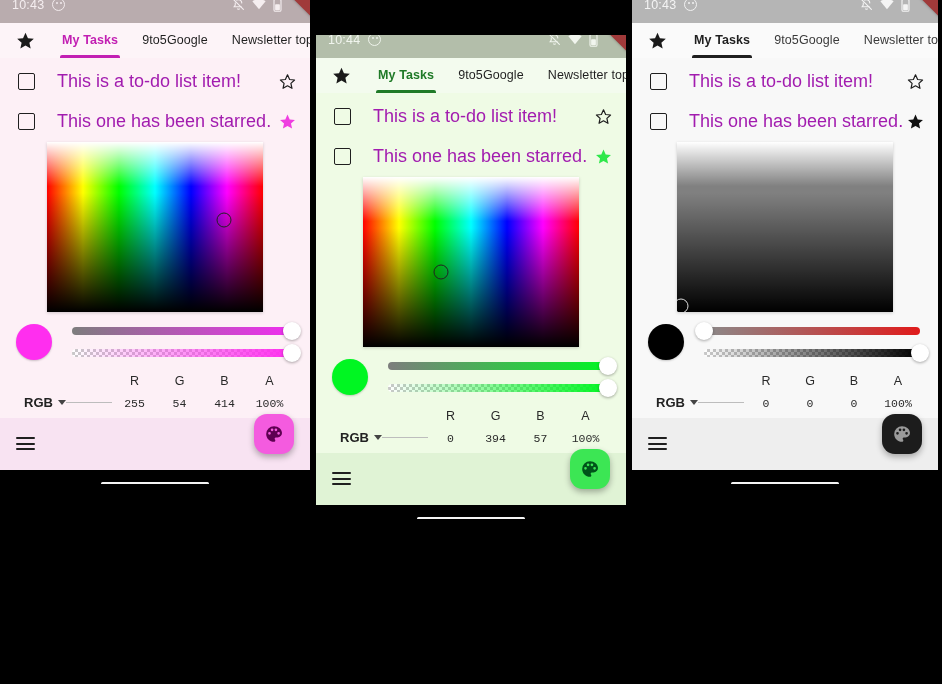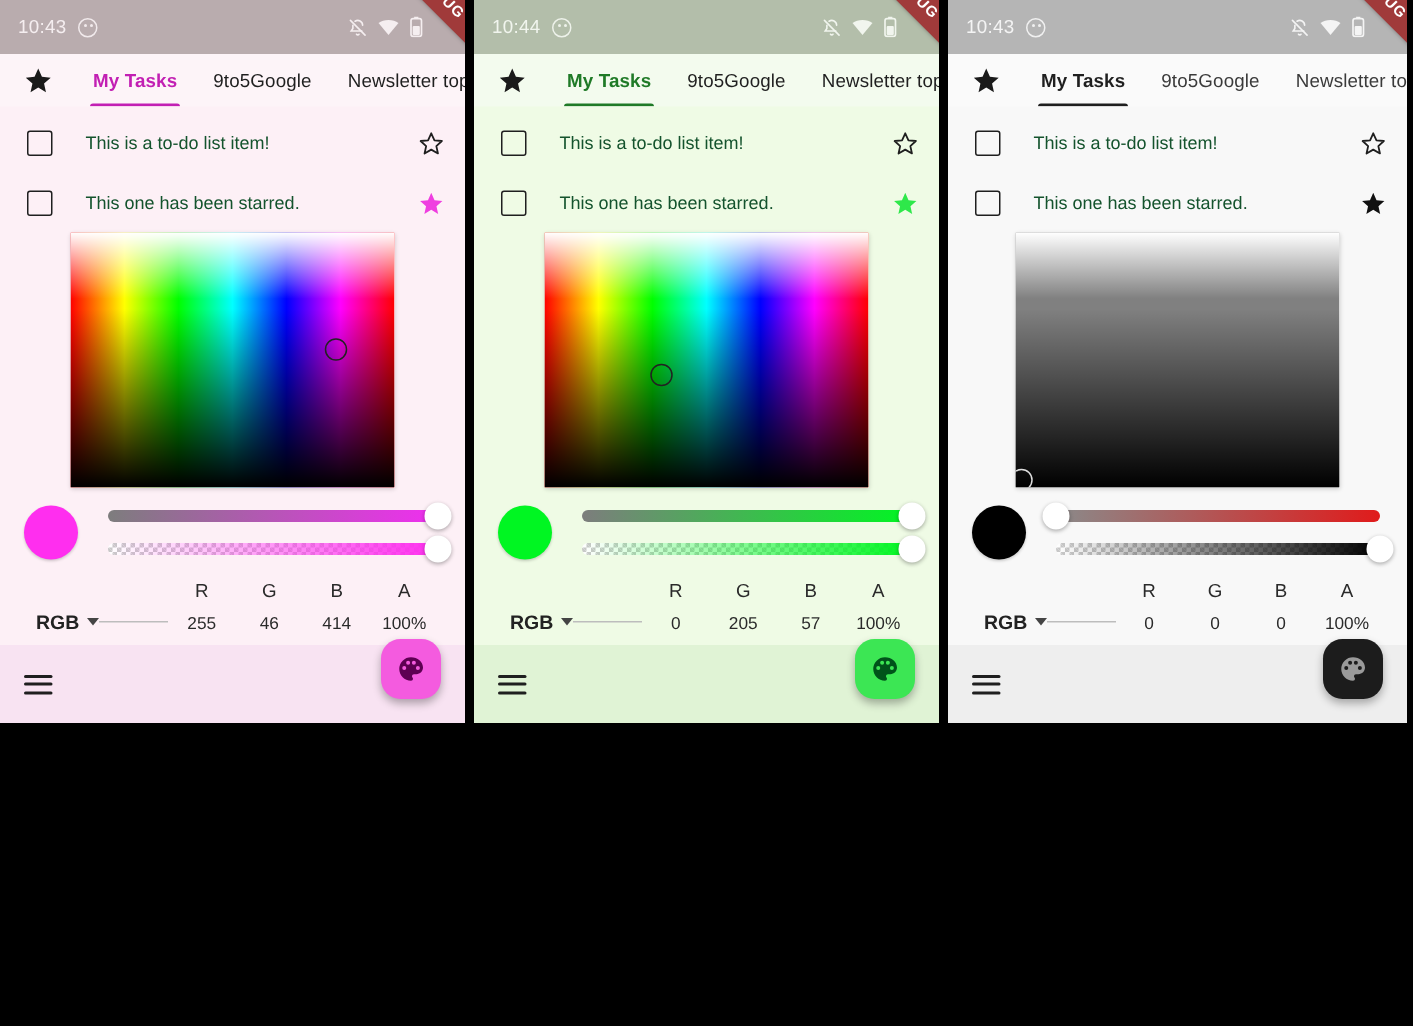--- a/index.html
+++ b/index.html
@@ -7,21 +7,21 @@
     width: 942px; height: 684px;
     background: #000;
     font-family: "Liberation Sans", sans-serif;
     overflow: hidden;
   }
   .screens { display: flex; width: 942px; height: 684px; background: #000; }
   .phone {
     position: relative;
     width: 310px; height: 484px;
     overflow: hidden;
-    display: flex; flex-direction: column;
+    display: flex; flex-direction: column; justify-content: center;
   }
   .phone.p1 { margin-right: 6px; }
   .phone.p2 { margin-right: 6px; }
   .phone.p3 { width: 306px; }
 
   
   .statusbar {
     height: 36px; flex: 0 0 36px;
     display: flex; align-items: center;
     padding: 0 10px 0 12px;
@@ -84,21 +84,21 @@
   
   .list { flex: 0 0 auto; padding-top: 4px; }
   .list-row {
     height: 40px; display: flex; align-items: center;
     padding: 0 14px 0 18px;
   }
   .cb {
     width: 17px; height: 17px; border: 1.9px solid #1f1f1f;
     border-radius: 2px; flex: 0 0 17px;
   }
-  .row-label { margin-left: 22px; font-size: 12px; color: #14532d; }
+  .row-label { margin-left: 22px; font-size: 18px; color: #a21caf; }
   .row-star { margin-left: auto; }
   .row-star svg { display:block; }
 
   
   .spacer { flex: 1 1 auto; }
 
   
   .picker { flex: 0 0 auto; padding: 0 0 8px 0; }
   .sv-wrap { display: flex; justify-content: center; }
   .sv-box {
@@ -180,21 +180,21 @@
   .caret {
     width: 0; height: 0;
     border-left: 4.5px solid transparent;
     border-right: 4.5px solid transparent;
     border-top: 5px solid #444;
   }
   .mode-underline { height: 1px; background: #bdbdbd; margin-top: 7px; width: 74px; }
   .chans { flex: 1; display: flex; }
   .chan { flex: 1; text-align: center; }
   .chan-name { font-size: 12.5px; color: #2a2a2a; }
-  .chan-val { font-size: 11.5px; color: #2a2a2a; margin-top: 9px; }
+  .chan-val { font-size: 11.5px; color: #2a2a2a; margin-top: 9px; font-family: Liberation Mono, monospace; }
 
   
   .bottombar {
     flex: 0 0 52px; height: 52px;
     display: flex; align-items: center;
     padding: 0 16px; position: relative;
   }
   .hamburger { width: 19px; }
   .hamburger span {
     display: block; height: 2px; background: #1f1f1f;
@@ -319,21 +319,21 @@
             </div>
             <div class="mode-underline"></div>
           </div>
           <div class="chans">
             <div class="chan">
               <div class="chan-name">R</div>
               <div class="chan-val">255</div>
             </div>
             <div class="chan">
               <div class="chan-name">G</div>
-              <div class="chan-val">46</div>
+              <div class="chan-val">54</div>
             </div>
             <div class="chan">
               <div class="chan-name">B</div>
               <div class="chan-val">414</div>
             </div>
             <div class="chan">
               <div class="chan-name">A</div>
               <div class="chan-val">100%</div>
             </div>
           </div>
@@ -350,21 +350,21 @@
             <svg width="20" height="20" viewBox="0 0 24 24" fill="#5e0052">
               <path d="M12 2.6A9.4 9.4 0 0 0 2.6 12c0 5.2 4.2 9.4 9.4 9.4 .9 0 1.6-.7 1.6-1.6 0-.4-.2-.8-.4-1.1-.3-.3-.4-.6-.4-1 0-.9.7-1.6 1.6-1.6h1.9c3 0 5.3-2.4 5.3-5.3C21.6 6.2 17.3 2.6 12 2.6zM6.6 12.8a1.6 1.6 0 1 1 0-3.2 1.6 1.6 0 0 1 0 3.2zm3.1-4.2a1.6 1.6 0 1 1 0-3.2 1.6 1.6 0 0 1 0 3.2zm4.6 0a1.6 1.6 0 1 1 0-3.2 1.6 1.6 0 0 1 0 3.2zm3.2 4.2a1.6 1.6 0 1 1 0-3.2 1.6 1.6 0 0 1 0 3.2z"></path>
             </svg>
           </span>
         </div>
       </div>
       <div class="gesture">
         <div class="bar"></div>
       </div>
     </div>
-    <div class="phone p2" style="background: rgb(239, 251, 229);">
+    <div class="phone p2" style="background: rgb(239, 251, 229); margin-top: 35px;">
       <div class="statusbar" style="background: rgb(179, 190, 170); color: rgb(241, 245, 238);">
         <span class="sb-time">10:44</span>
         <span class="sb-dot-icon"></span>
         <span class="sb-right">
           <span>
             <svg width="13" height="13" viewBox="0 0 24 24" fill="none" stroke="#f1f5ee" stroke-width="2" stroke-linecap="round">
               <path d="M18 9a6 6 0 0 0-9.3-5M6 9v4l-2 3h13M10.5 20a1.8 1.8 0 0 0 3 0"></path>
               <line x1="3" y1="3" x2="21" y2="21"></line>
             </svg>
           </span>
@@ -455,21 +455,21 @@
             </div>
             <div class="mode-underline"></div>
           </div>
           <div class="chans">
             <div class="chan">
               <div class="chan-name">R</div>
               <div class="chan-val">0</div>
             </div>
             <div class="chan">
               <div class="chan-name">G</div>
-              <div class="chan-val">205</div>
+              <div class="chan-val">394</div>
             </div>
             <div class="chan">
               <div class="chan-name">B</div>
               <div class="chan-val">57</div>
             </div>
             <div class="chan">
               <div class="chan-name">A</div>
               <div class="chan-val">100%</div>
             </div>
           </div>

